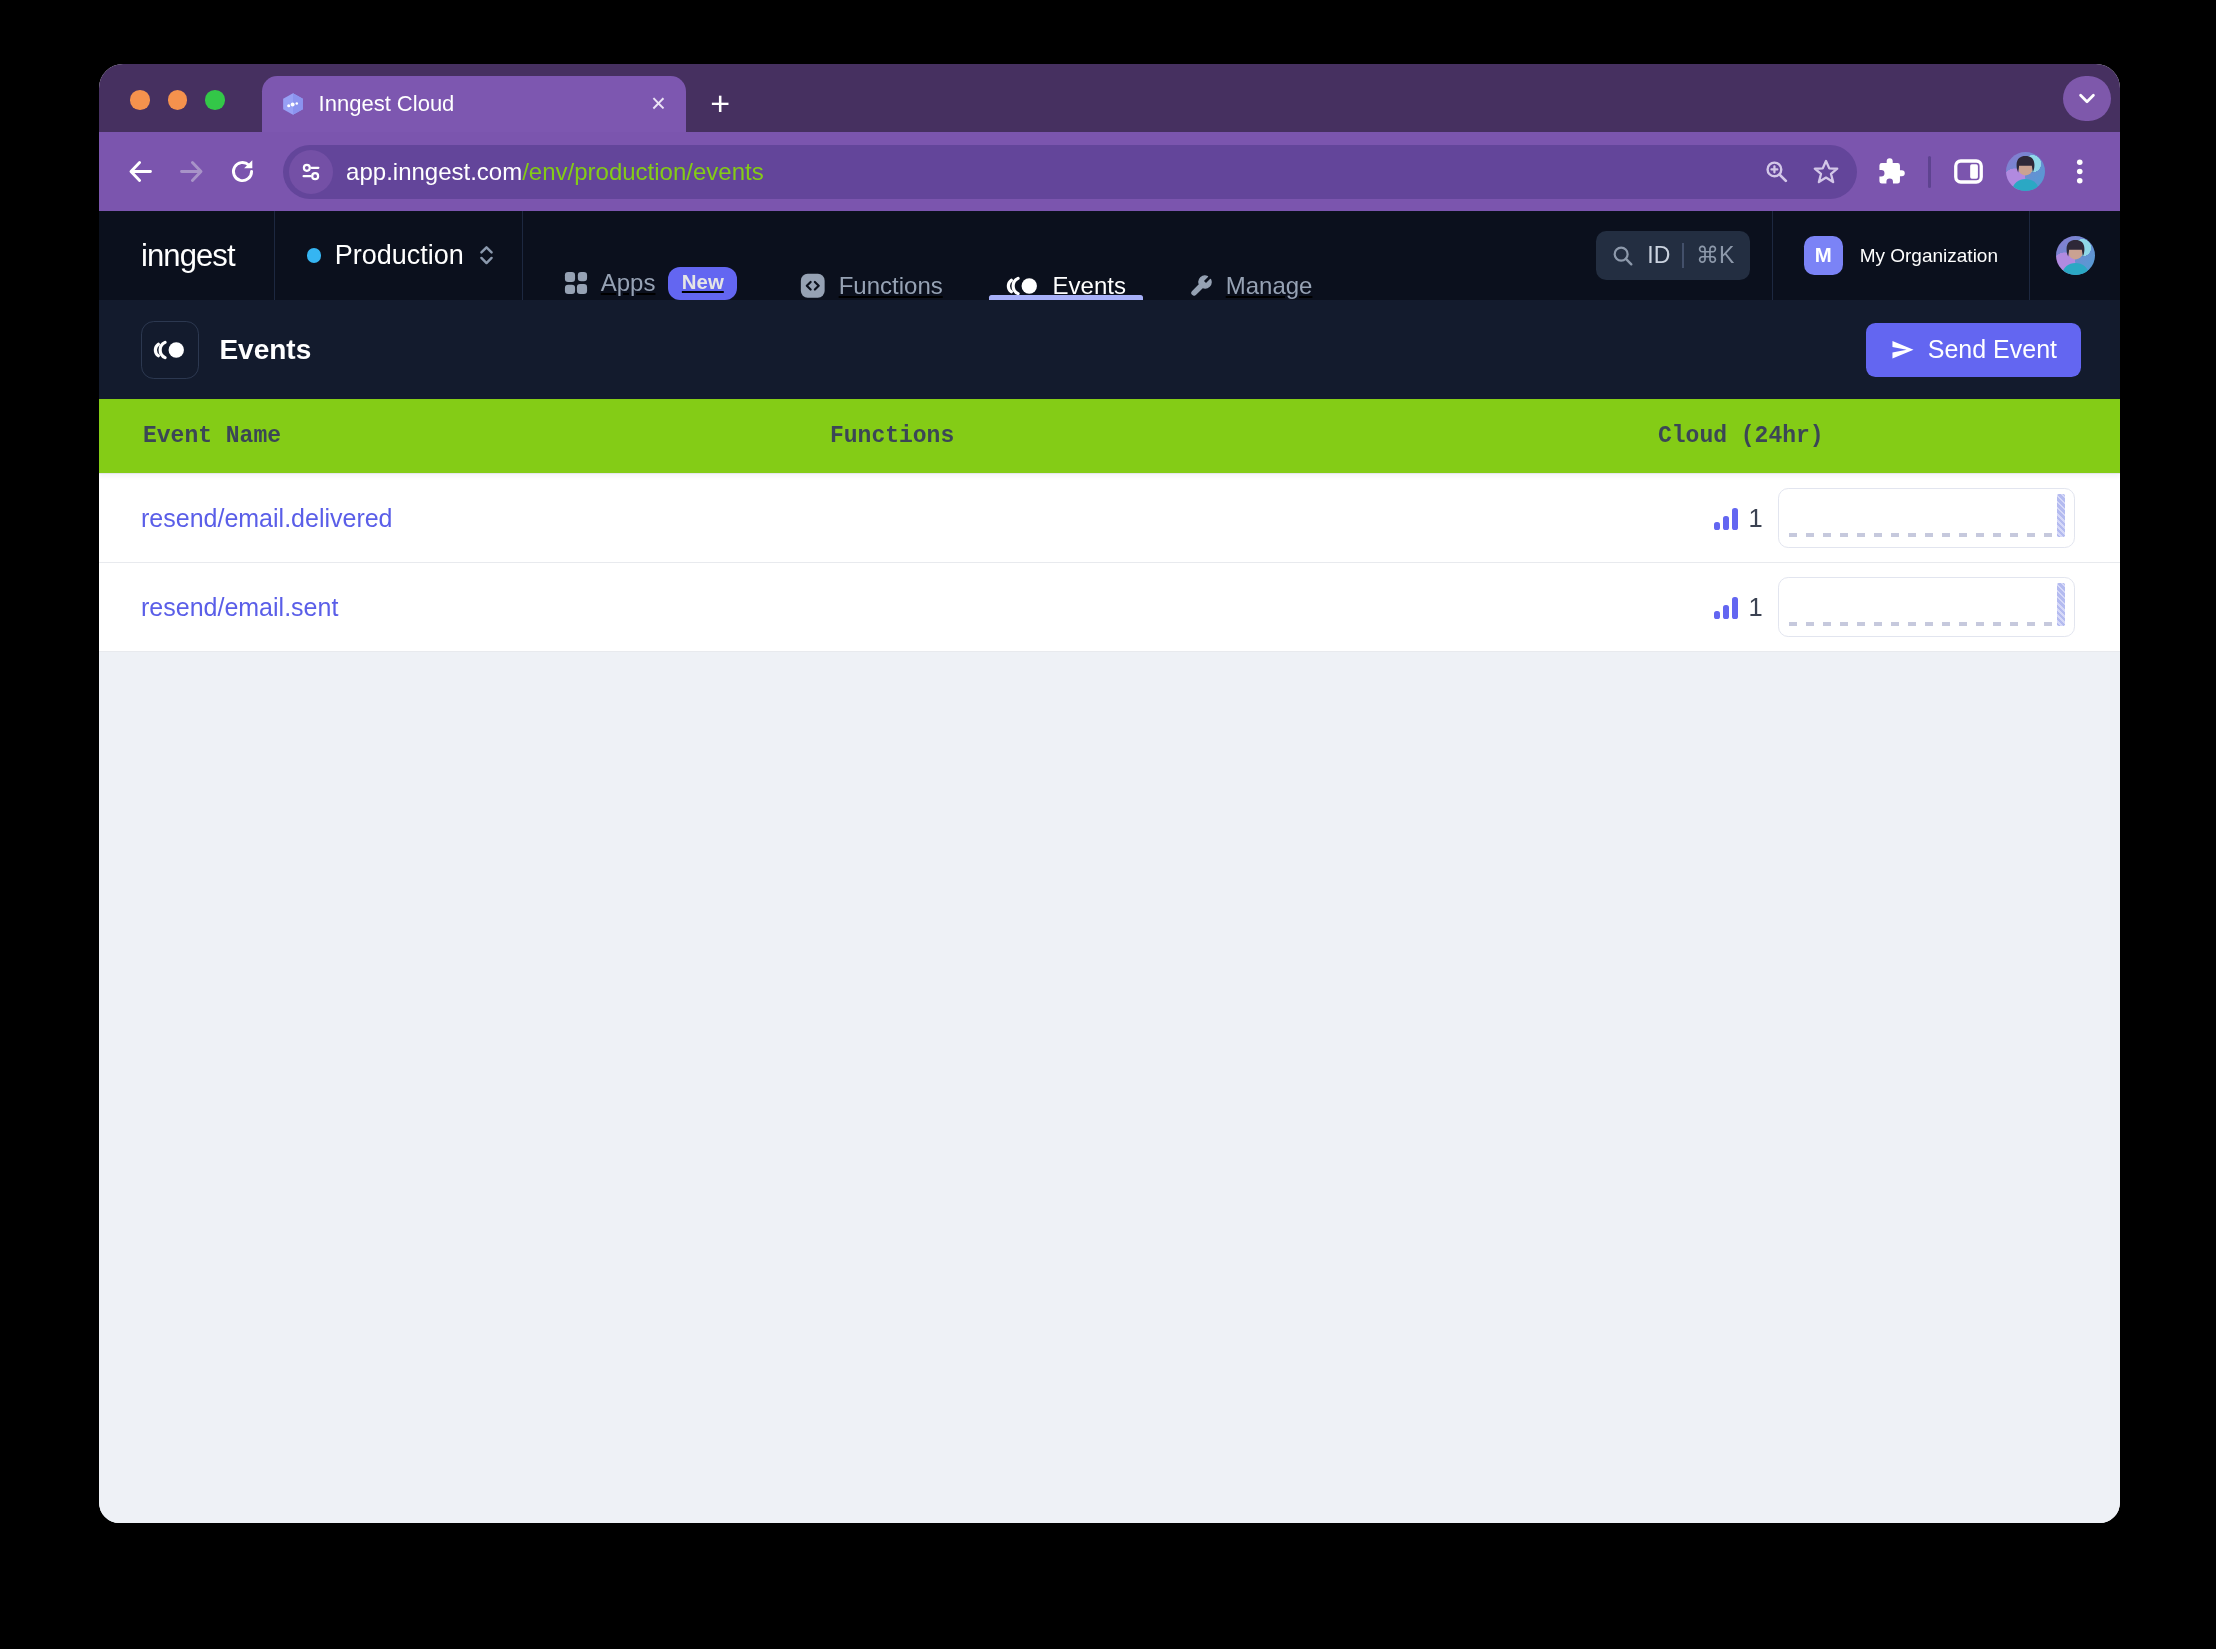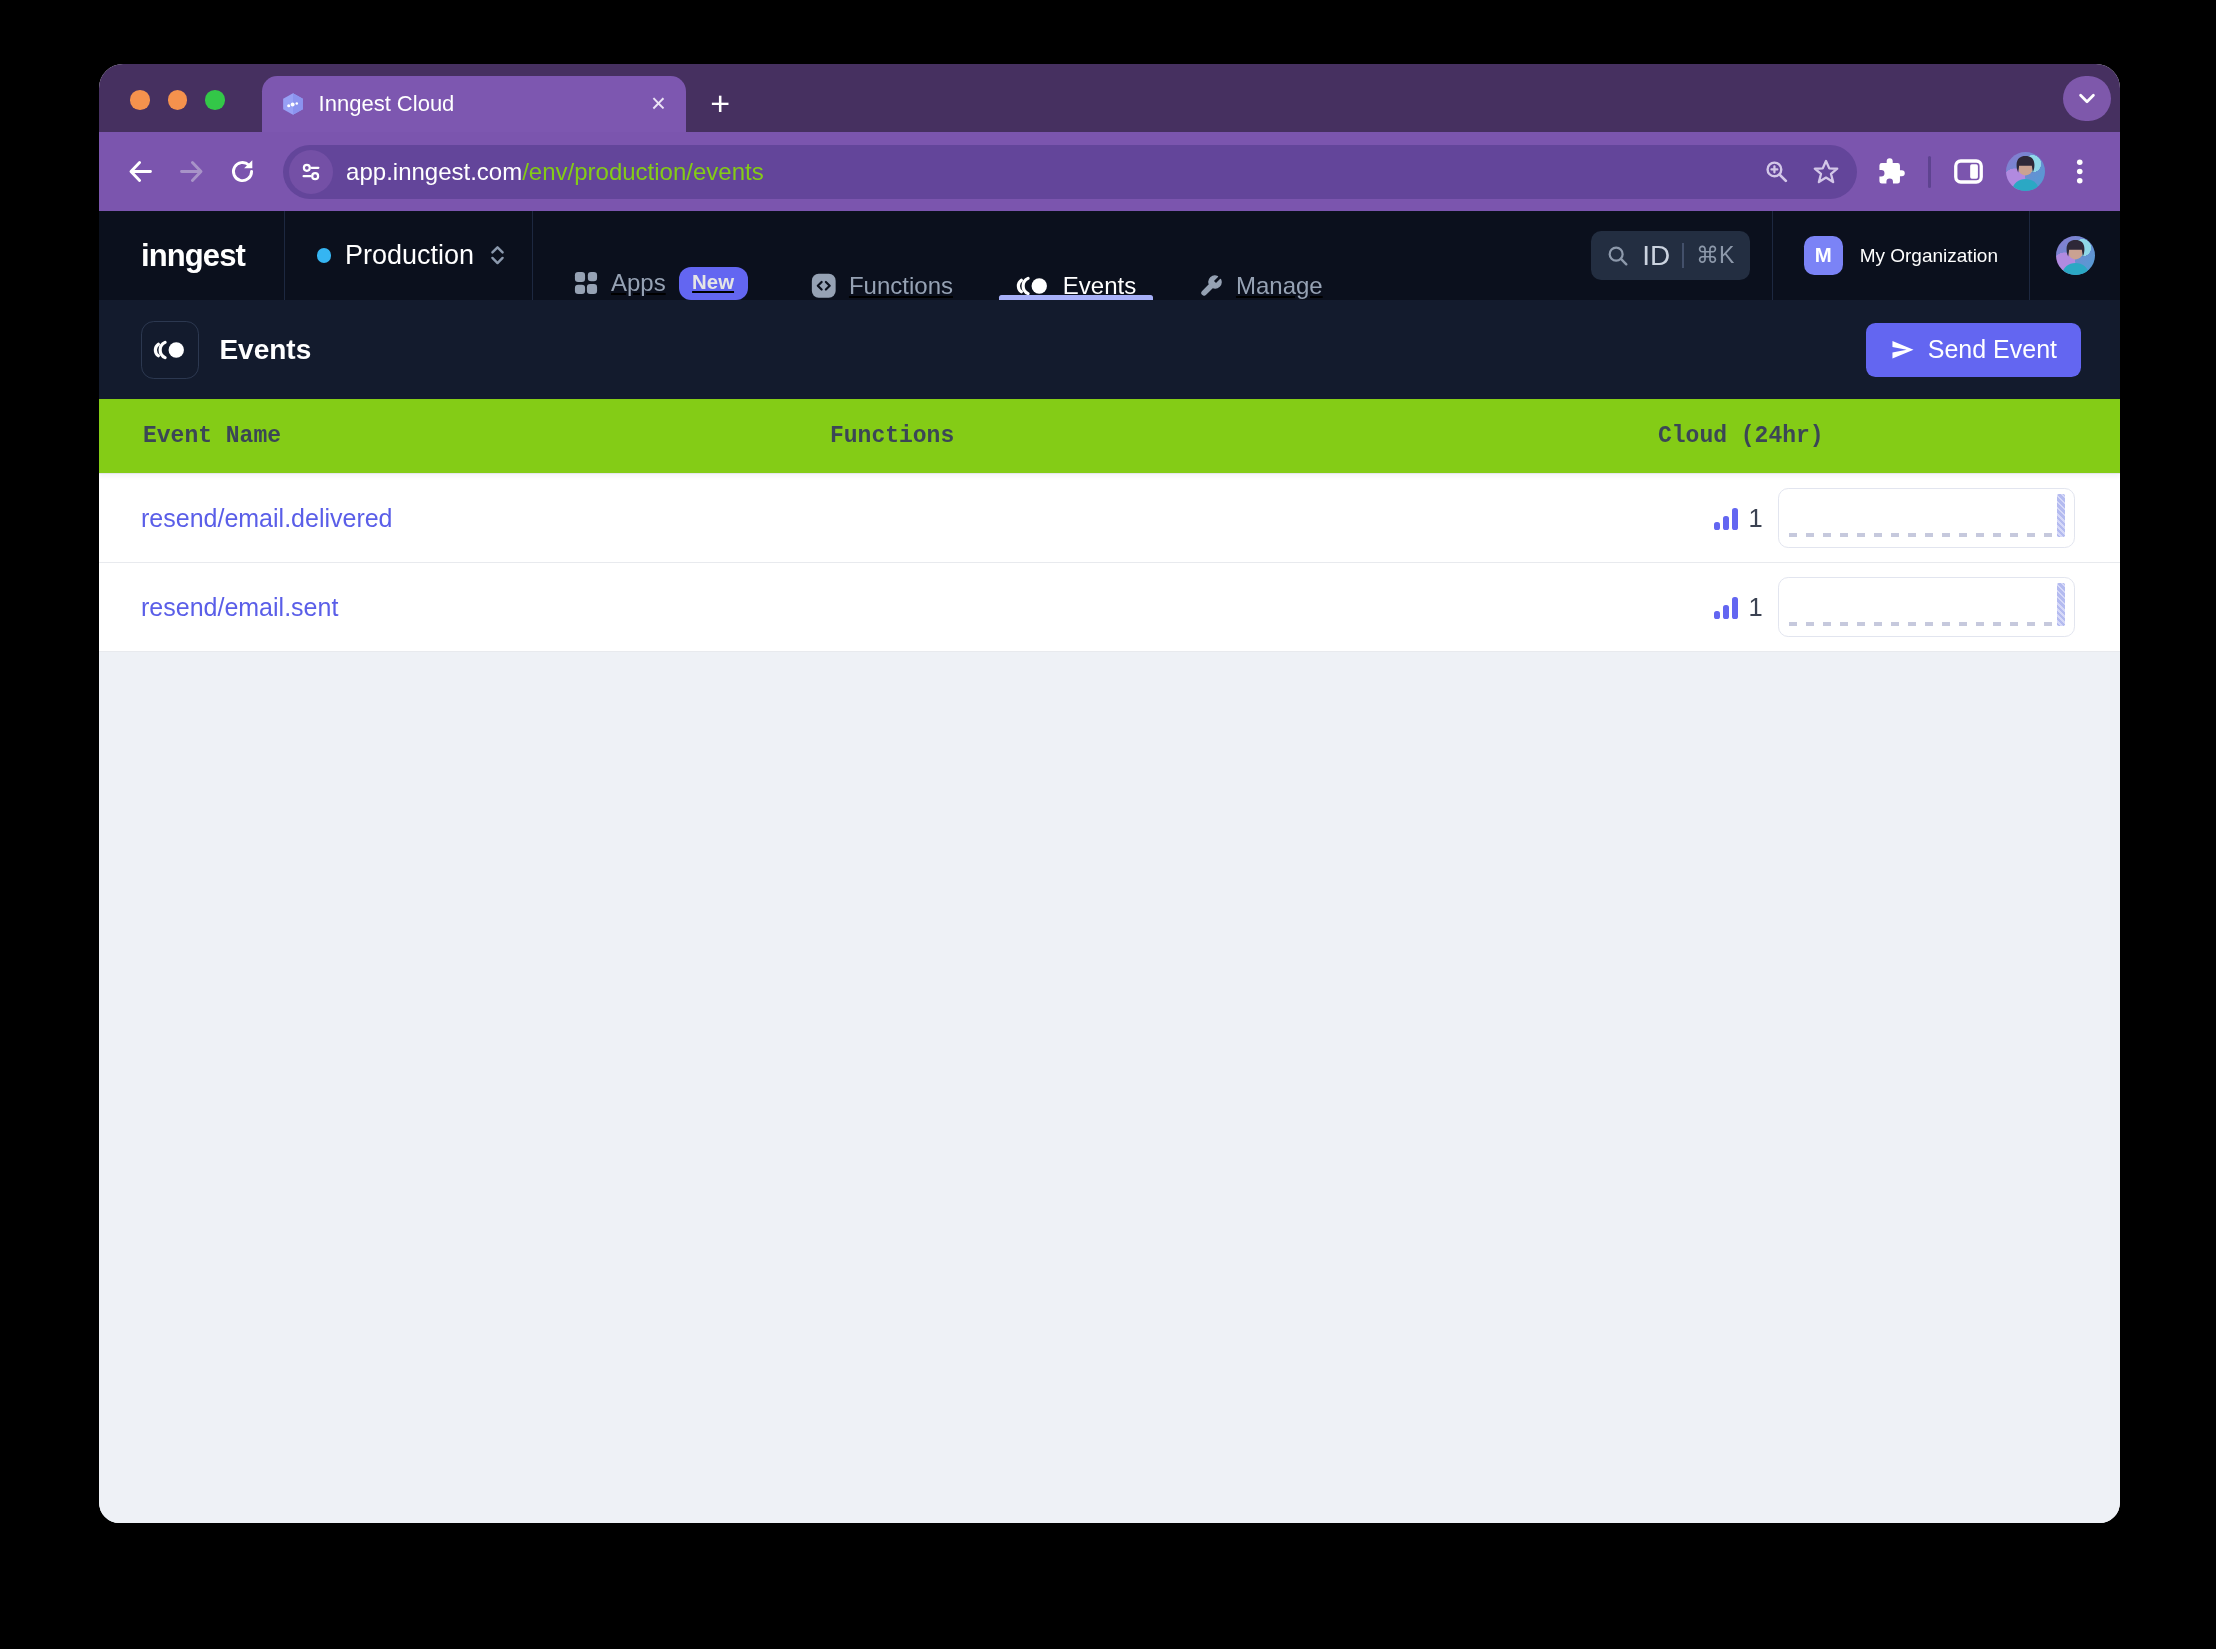--- a/index.html
+++ b/index.html
@@ -32,32 +32,32 @@
       radial-gradient(circle at 68% 30%, #8fd8e8 0 22%, transparent 23%),
       radial-gradient(circle at 22% 70%, #b18ae0 0 26%, transparent 27%),
       linear-gradient(135deg,#8a7ad0,#4e9fd4);
       position:relative;overflow:hidden;flex:none;}
   .avatar svg{position:absolute;left:0;top:0;width:100%;height:100%;}
   .av44{width:39px;height:39px;}
 
   
   .appnav{height:89px;background:#0b101d;display:flex;align-items:stretch;flex:none;}
   .logo-box{display:flex;align-items:center;padding:0 39px 0 42px;border-right:1.7px solid #1d2840;}
-  .logo{color:#fff;font-weight:bold;font-size:31px;letter-spacing:-0.9px;text-align:center;}
+  .logo{color:#fff;font-weight:normal;font-size:31px;letter-spacing:-0.9px;text-align:center;}
   .env-box{display:flex;align-items:center;gap:13.6px;padding:0 25.5px 0 32px;border-right:1.7px solid #1d2840;}
   .env-dot{width:14.5px;height:14.5px;border-radius:50%;background:#35b5f2;}
   .env-label{color:#fff;font-size:27px;}
   .menu{display:flex;align-items:flex-end;margin-left:41px;gap:63px;text-decoration:underline;}
   .mitem{display:flex;align-items:center;gap:12.8px;color:#96a2b4;font-size:24px;position:relative;}
   .mitem.active{color:#fff;}
   .mitem.active::after{content:"";position:absolute;left:-17px;right:-17px;bottom:0;height:5.1px;background:#a7b0f8;border-radius:2.6px 2.6px 0 0;}
   .badge-new{background:#6366f1;color:#e5e5e5;font-size:20.4px;font-weight:600;border-radius:12px;padding:4.3px 13.6px 6px;}
   .spacer{flex:1;}
   .searchpill{align-self:center;height:49px;background:#232e41;border-radius:10.2px;display:flex;align-items:center;gap:12px;padding:0 15.3px;margin-right:22px;}
-  .searchpill .id{color:#cbd3df;font-size:28px;}
+  .searchpill .id{color:#cbd3df;font-size:23px;}
   .searchpill .sdiv{width:1.7px;height:25.5px;background:#43506a;}
   .searchpill .kbd{color:#8d99ab;font-size:23px;}
   .org-box{display:flex;align-items:center;gap:17px;padding:0 31px;border-left:1.7px solid #1d2840;}
   .m-badge{width:39px;height:39px;border-radius:10.2px;background:#7b83f6;color:#fff;font-size:20.4px;font-weight:bold;display:flex;align-items:center;justify-content:center;}
   .org-name{color:#fff;font-size:19px;}
   .nav-av-box{display:flex;align-items:center;padding:0 25.5px;border-left:1.7px solid #1d2840;}
 
   
   .pagehead{height:99px;background:#131b2d;display:flex;align-items:center;padding:0 39px 0 42px;gap:20.4px;flex:none;}
   .ph-iconbox{width:56px;height:56px;border-radius:12.8px;border:1.7px solid #2c3850;display:flex;align-items:center;justify-content:center;}

